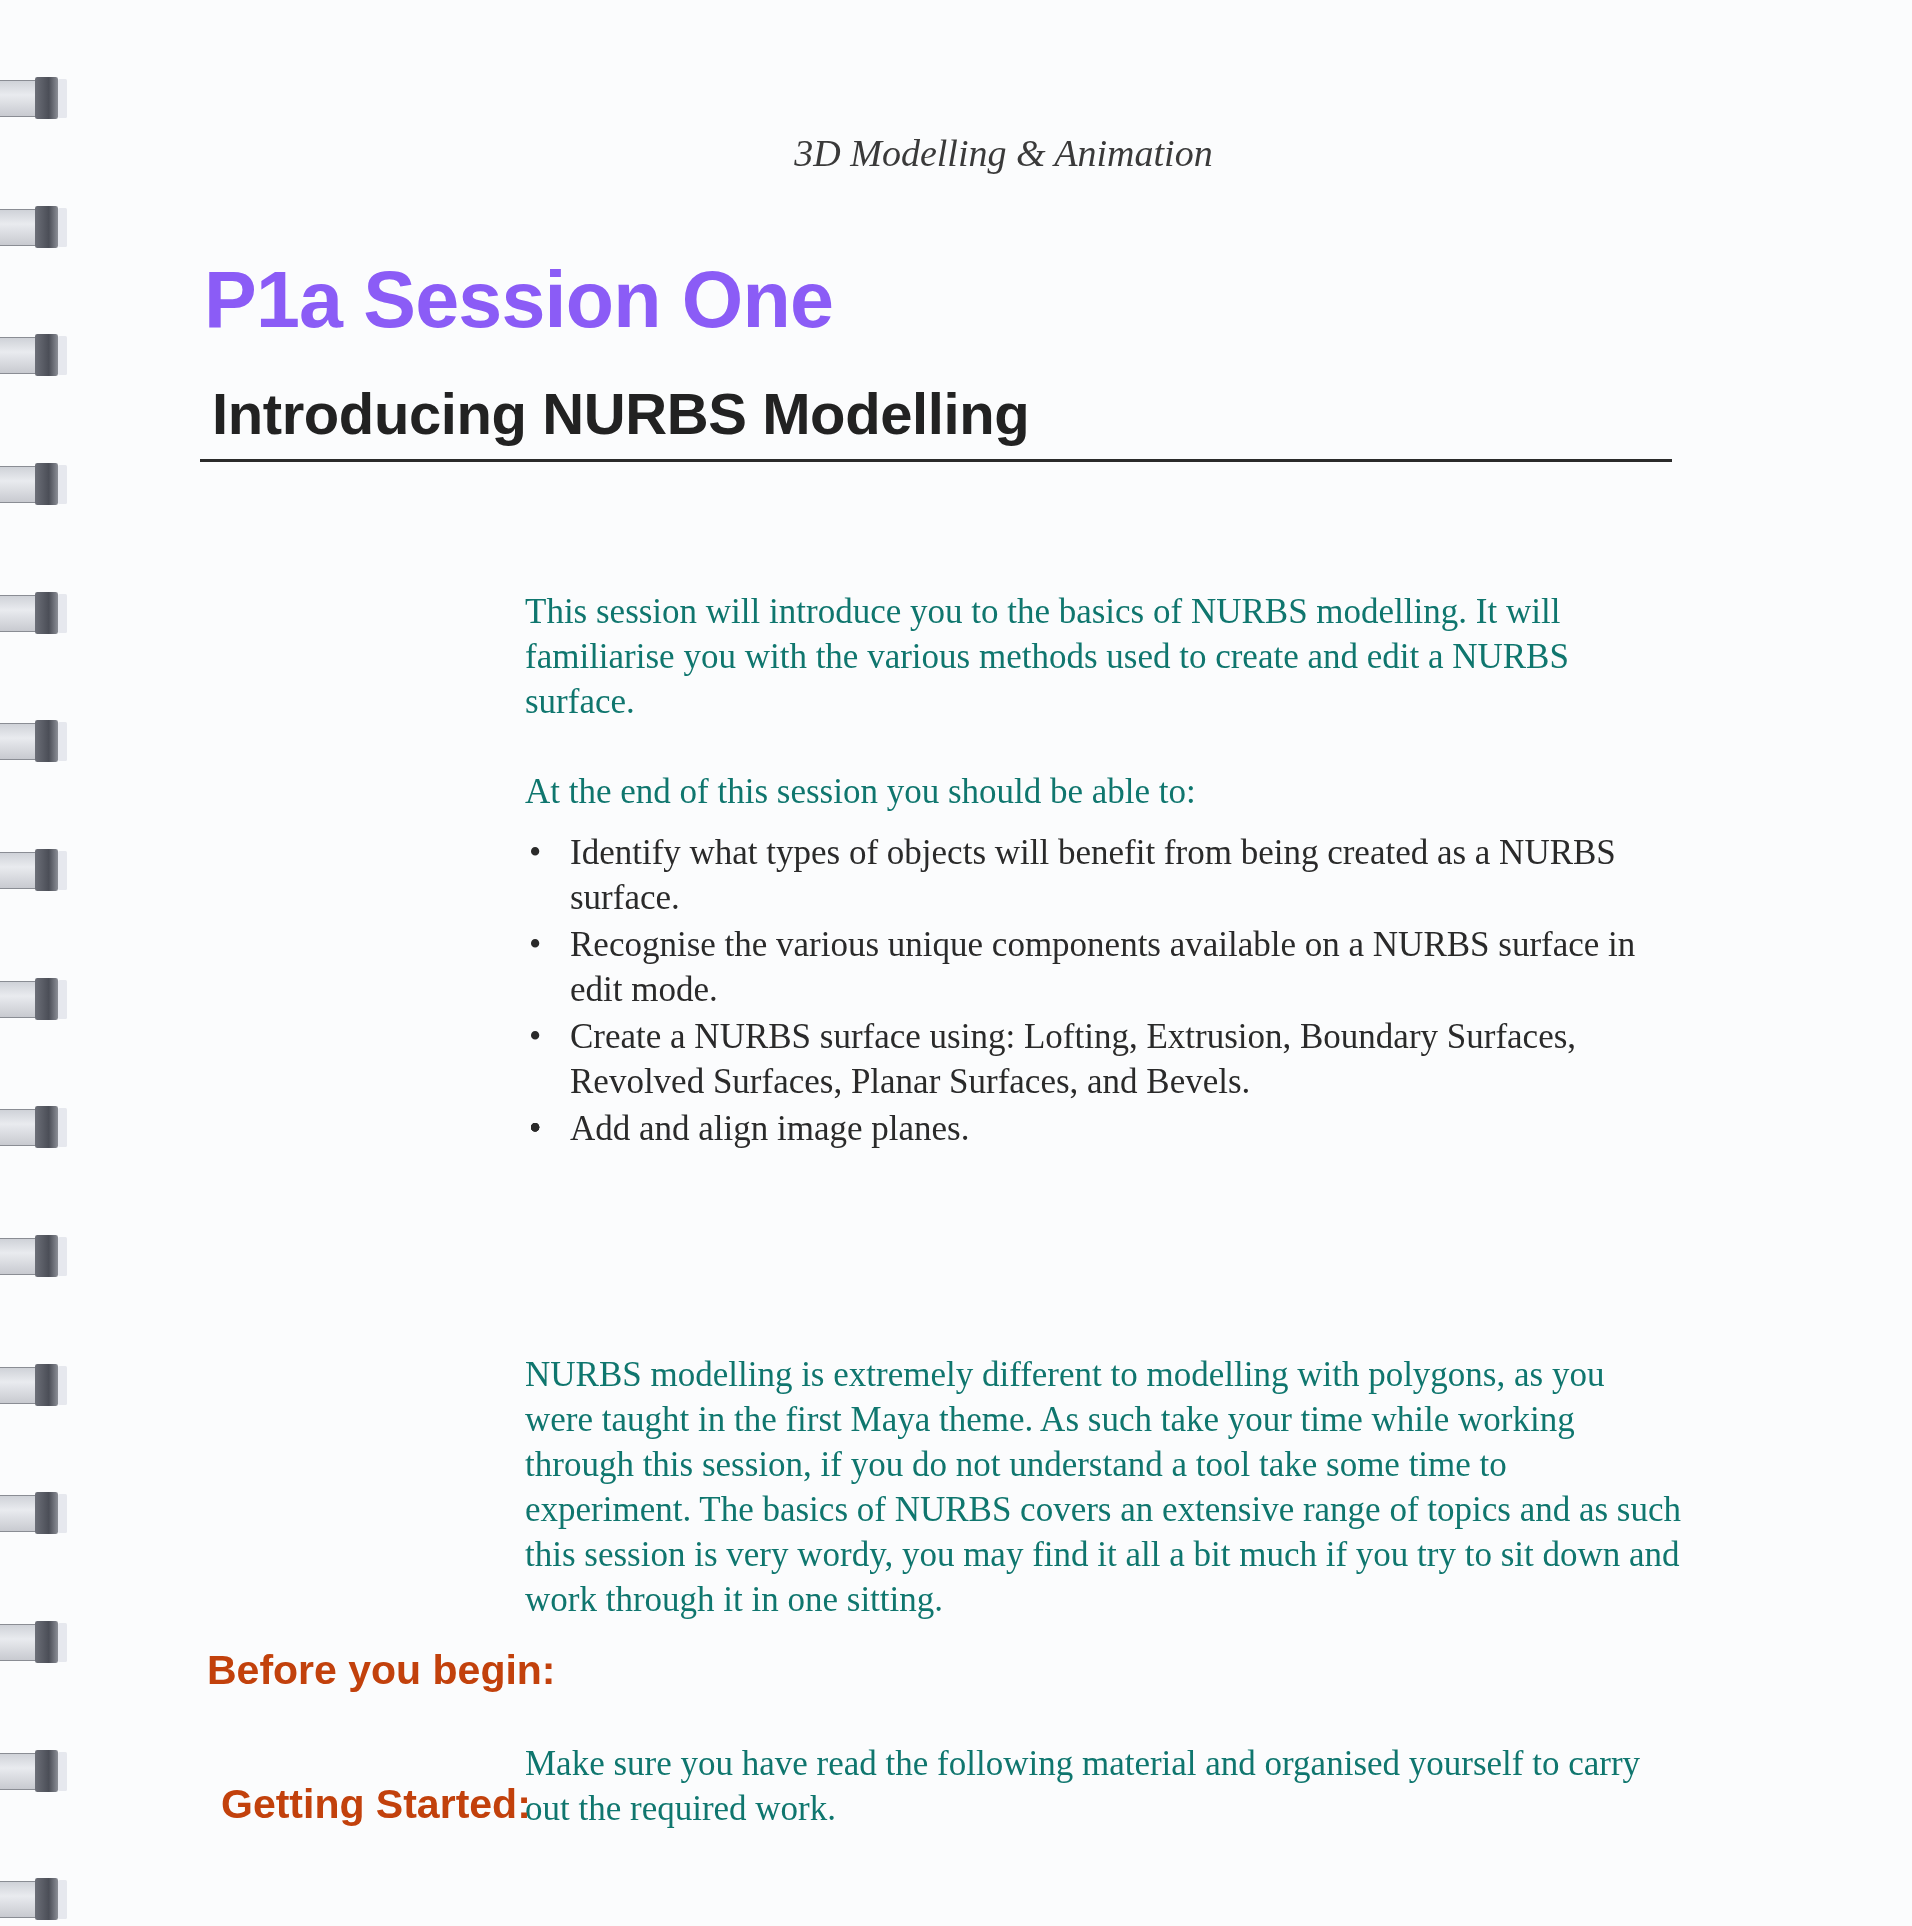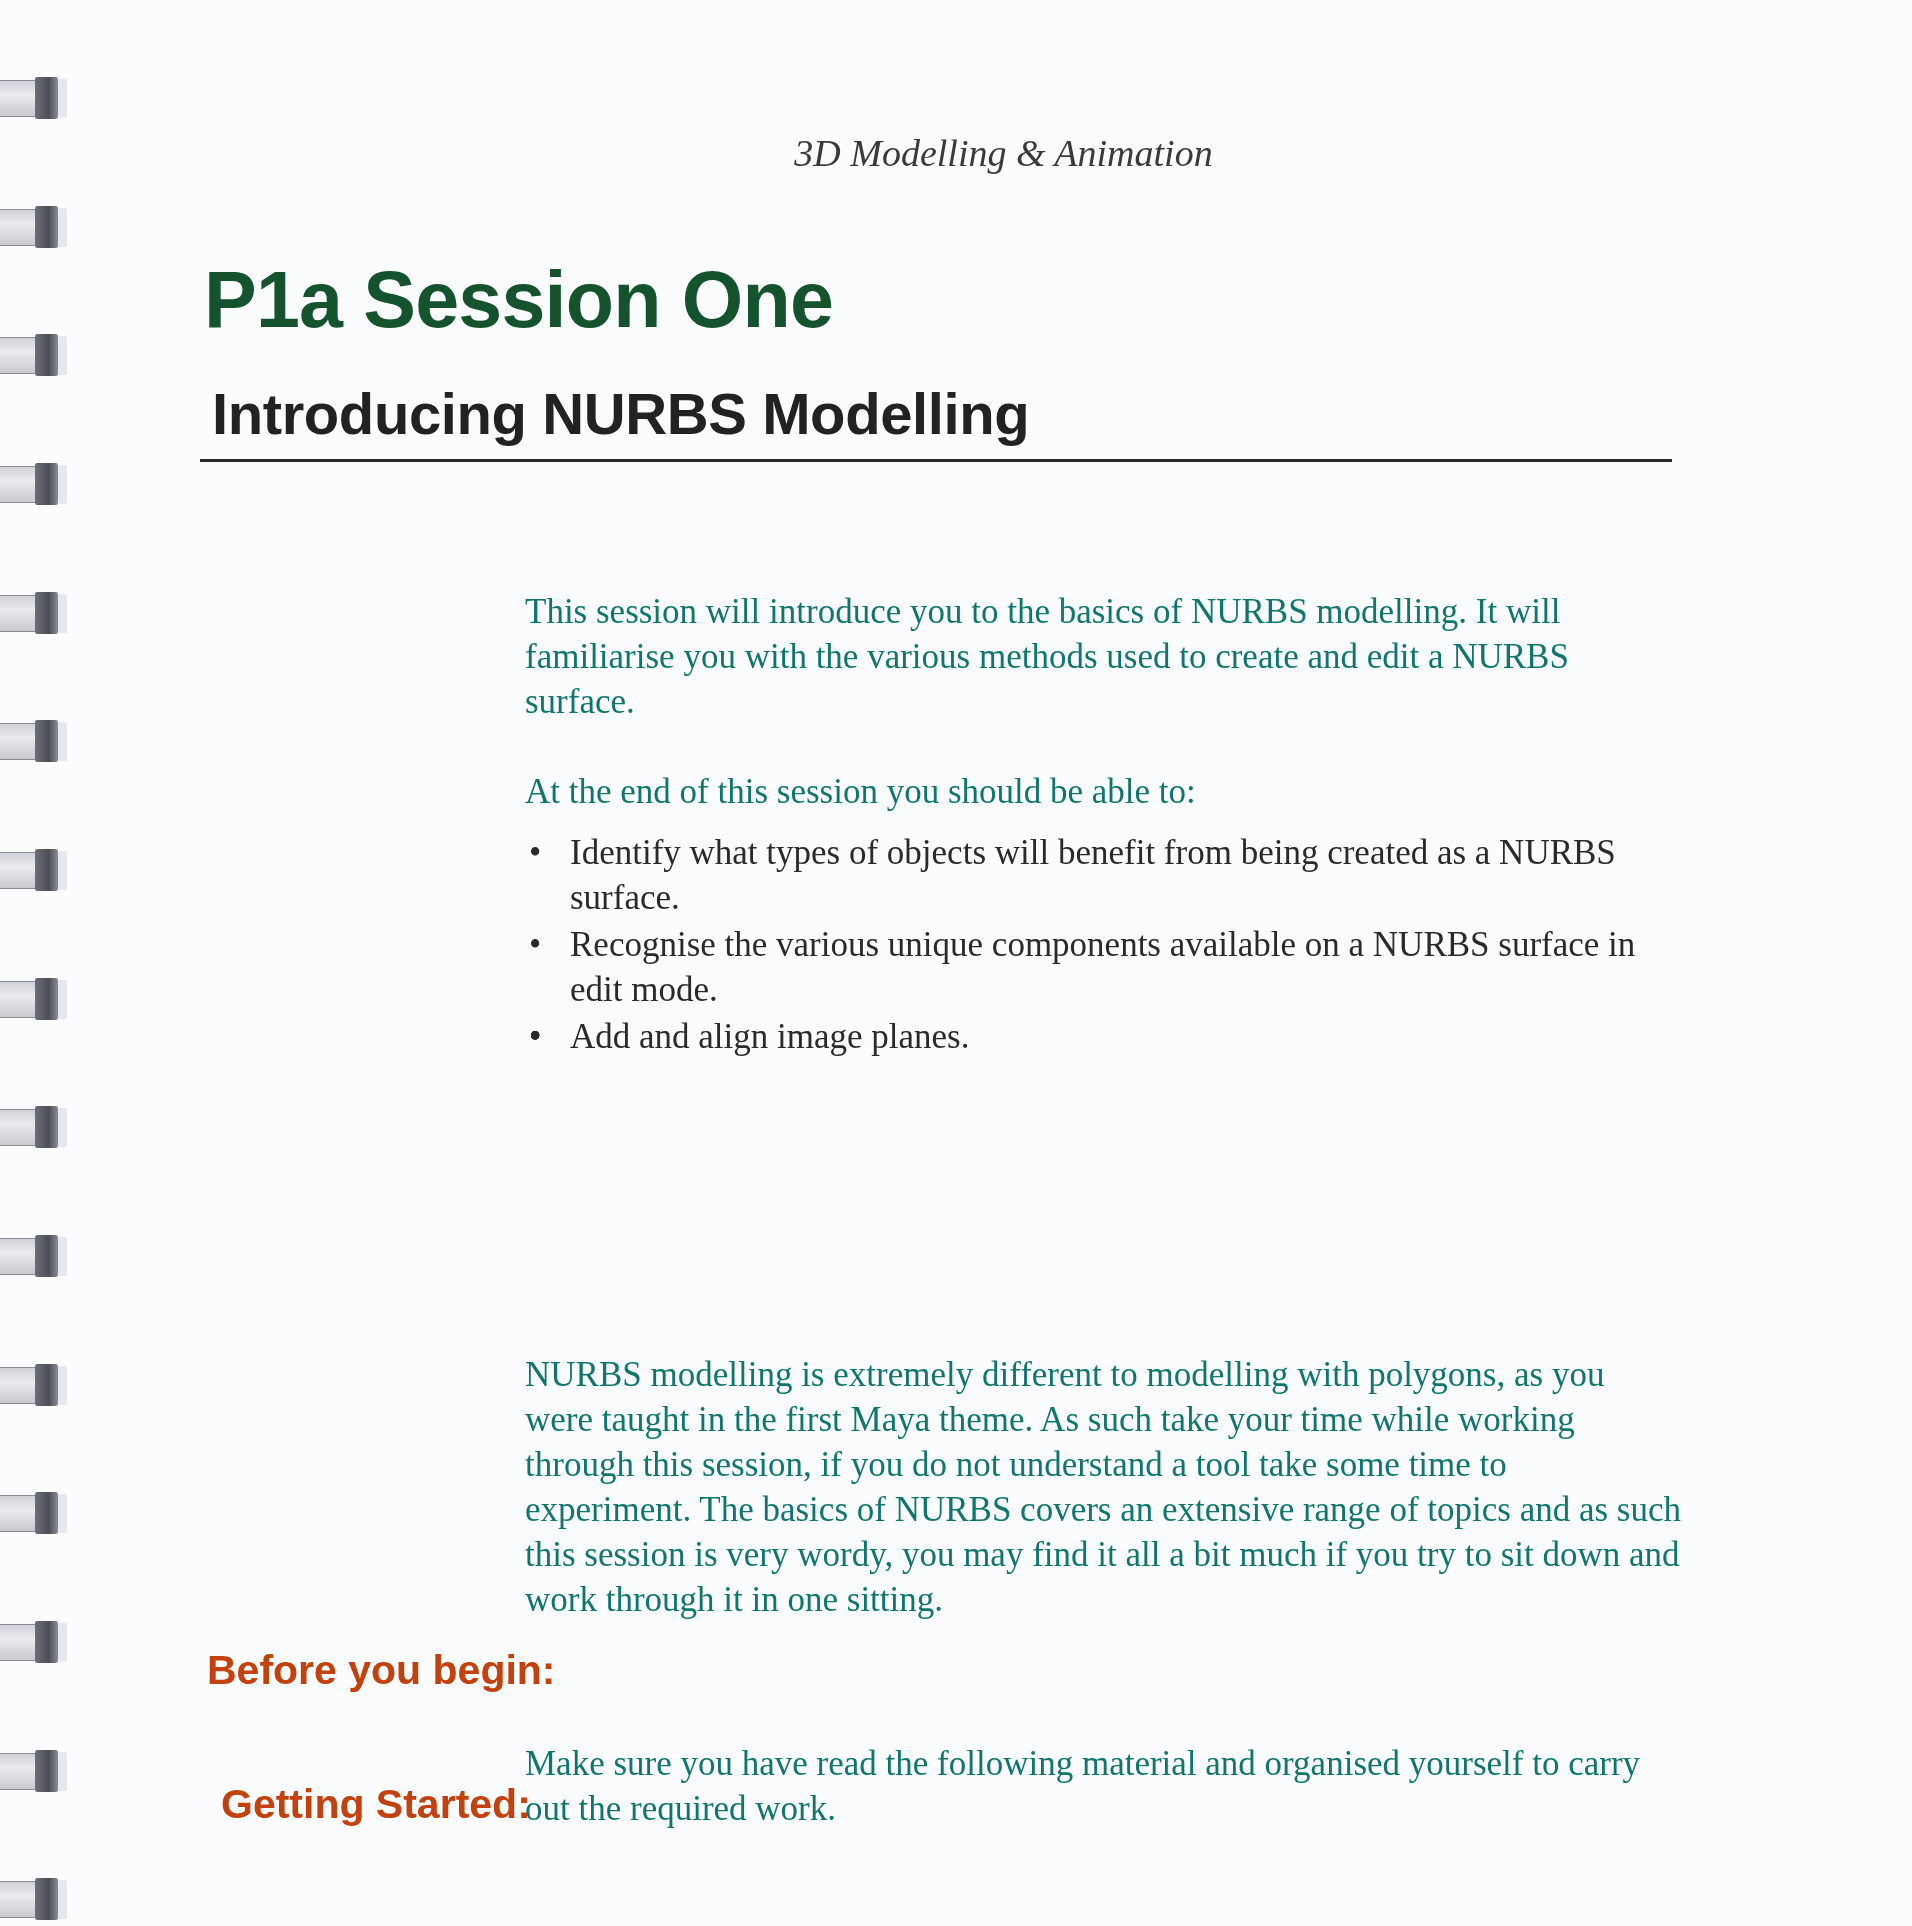--- a/index.html
+++ b/index.html
@@ -68,21 +68,21 @@
       padding-left: 119px;
       box-sizing: border-box;
     }
     .title {
       position: absolute;
       left: 204px;
       top: 254px;
       font-family: "Liberation Sans", "DejaVu Sans", sans-serif;
       font-weight: bold;
       font-size: 79px;
-      color: #14532d;
+      color: #8b5cf6;
       white-space: nowrap;
       letter-spacing: -0.8px;
     }
     .subtitle {
       position: absolute;
       left: 204px;
       top: 372px;
       font-family: "Liberation Sans", "DejaVu Sans", sans-serif;
       font-weight: bold;
       font-size: 58px;
@@ -231,21 +231,21 @@
   <p>This session will introduce you to the basics of NURBS modelling. It will familiarise you with the various methods used to create and edit a NURBS surface.</p>
 </div>
 
 <div class="text-block" style="top:769px">
   <p>At the end of this session you should be able to:</p>
 </div>
 
 <ul class="bullets">
   <li><span class="bullet-dot">•</span><span>Identify what types of objects will benefit from being created as a NURBS surface.</span></li>
   <li><span class="bullet-dot">•</span><span>Recognise the various unique components available on a NURBS surface in edit mode.</span></li>
-  <li><span class="bullet-dot">•</span></li>
+  <li><span class="bullet-dot">•</span><span>Create a NURBS surface using: Lofting, Extrusion, Boundary Surfaces, Revolved Surfaces, Planar Surfaces, and Bevels.</span></li>
   <li><span class="bullet-dot">•</span></li>
   <li><span class="bullet-dot">•</span></li>
   <li><span class="bullet-dot">•</span></li>
   <li><span class="bullet-dot">•</span><span>Add and align image planes.</span></li>
 </ul>
 
 <div class="text-block" style="top:1352px">
   <p>NURBS modelling is extremely different to modelling with polygons, as you were taught in the first Maya theme. As such take your time while working through this session, if you do not understand a tool take some time to experiment. The basics of NURBS covers an extensive range of topics and as such this session is very wordy, you may find it all a bit much if you try to sit down and work through it in one sitting.</p>
 </div>
 

